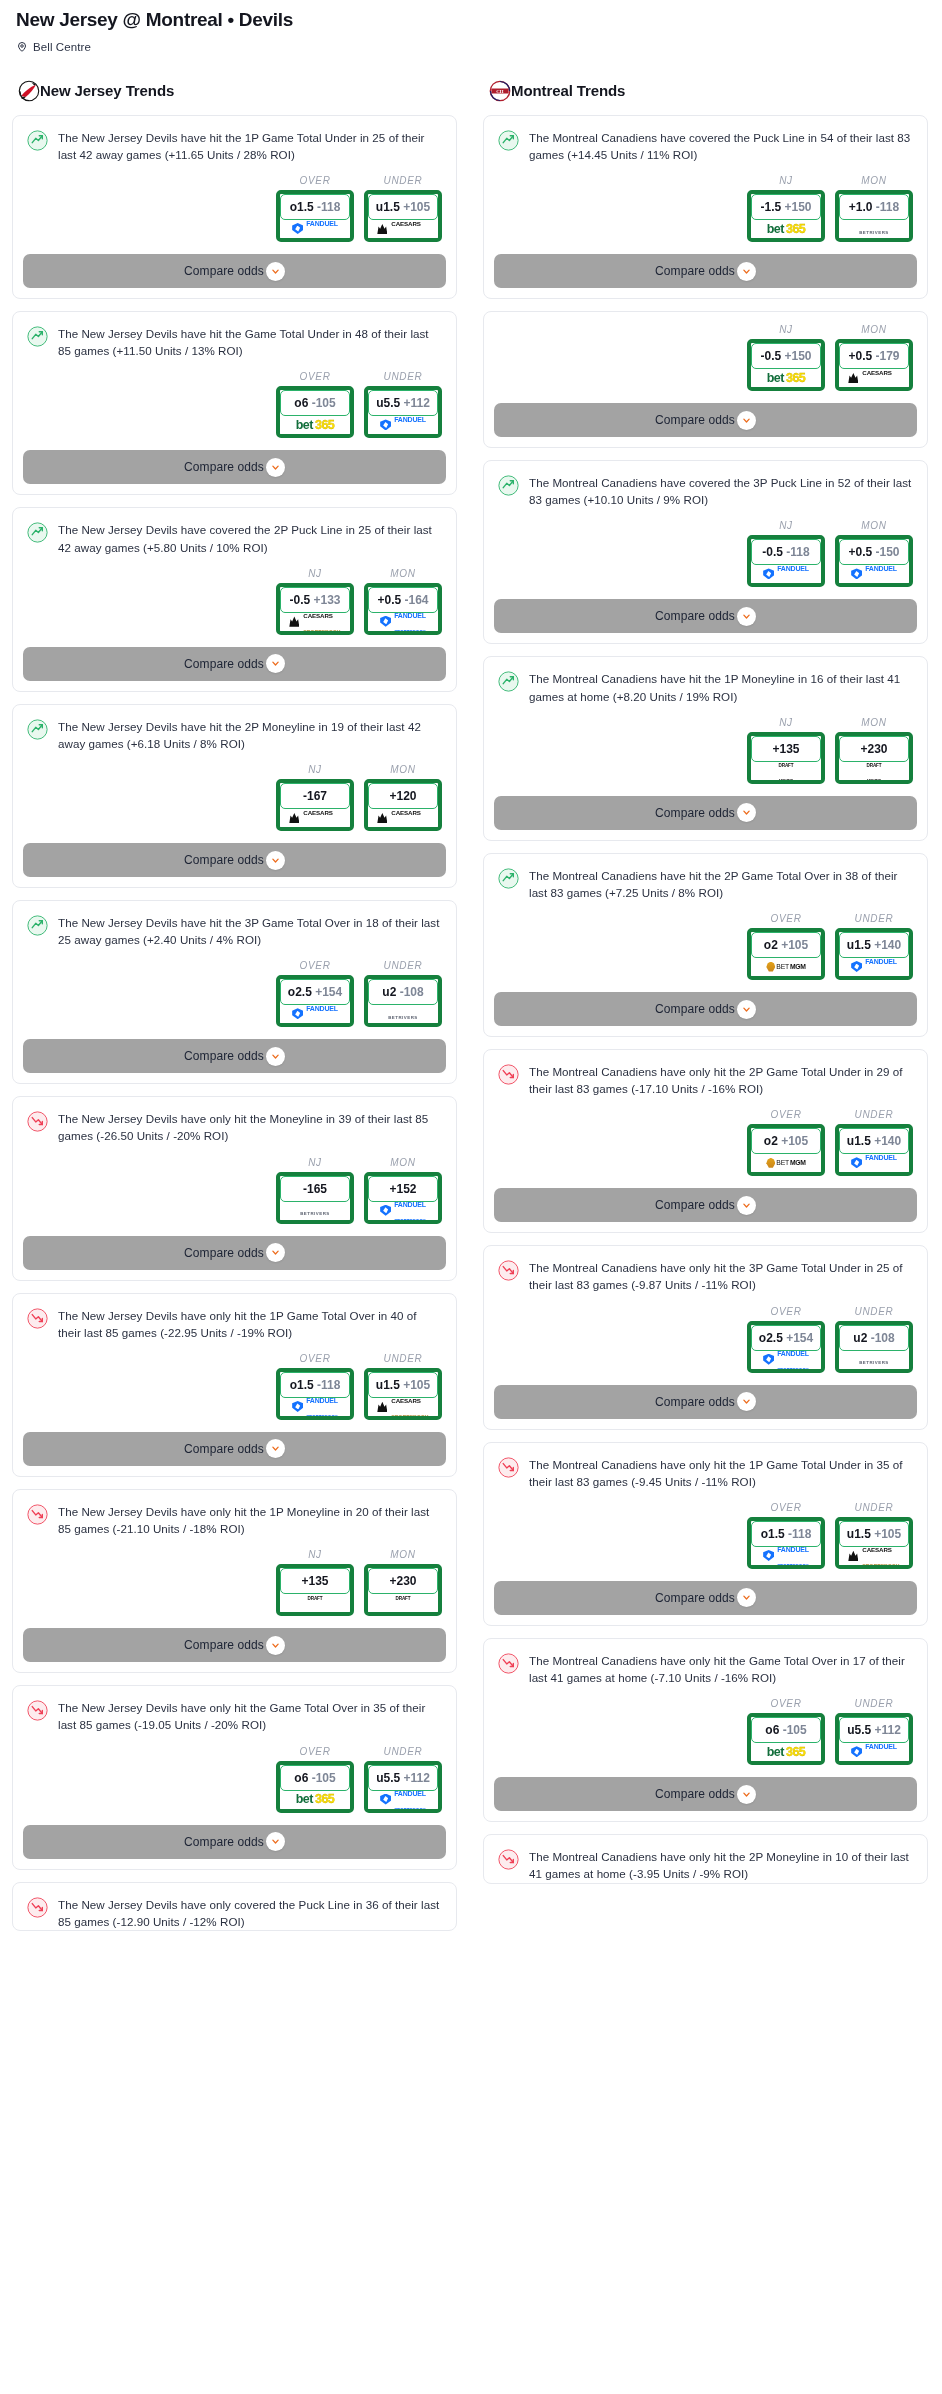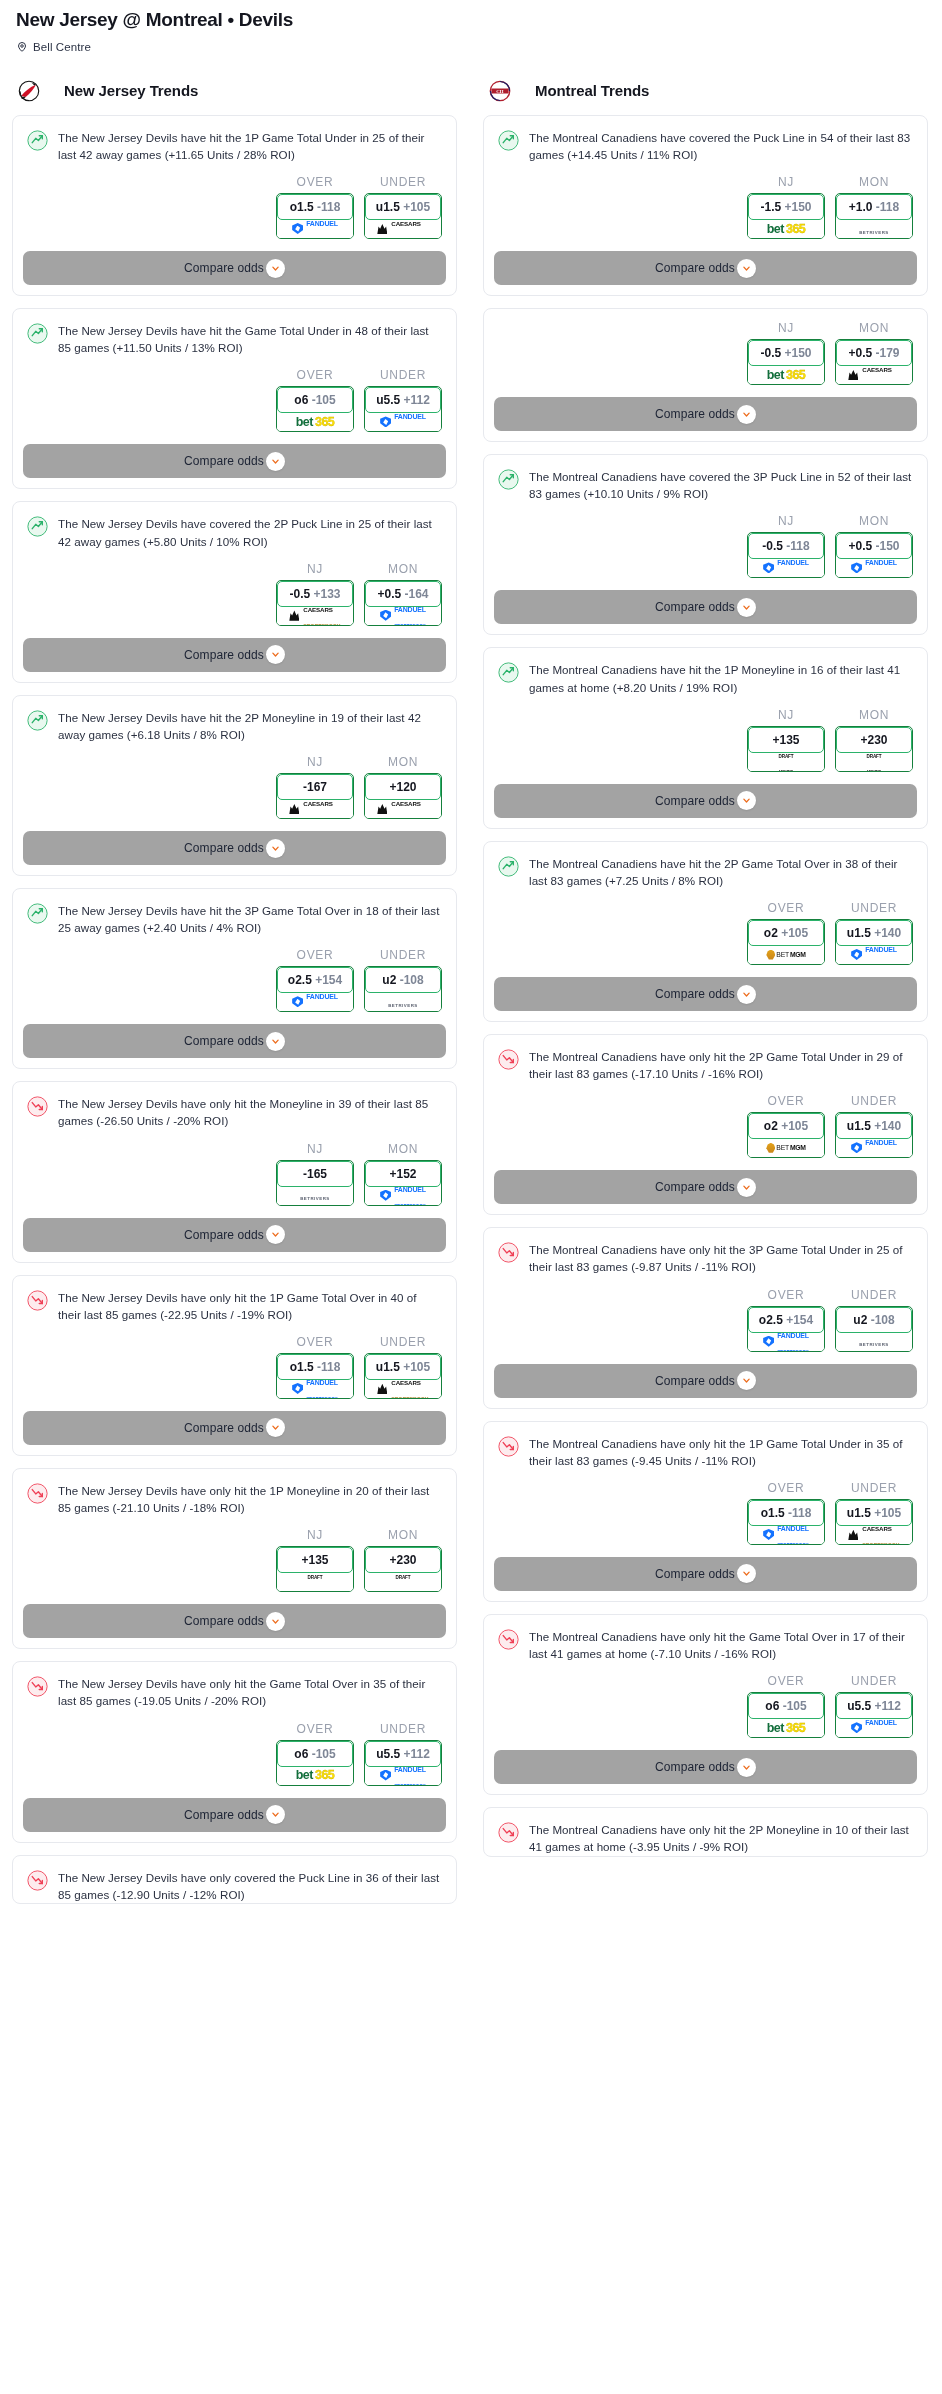--- a/index.html
+++ b/index.html
@@ -38,21 +38,21 @@
     display: flex;
     gap: 26px;
     margin-top: 26px;
     align-items: flex-start;
   }
   .col { width: 445px; flex: 0 0 445px; }
 
   .col-head {
     display: flex;
     align-items: center;
-    gap: 24px;
+    gap: 0;
     padding-left: 6px;
     margin-bottom: 12px;
     height: 24px;
   }
   .col-head-title {
     font-size: 15px;
     font-weight: 700;
     color: #14161f;
     letter-spacing: -0.1px;
   }
@@ -77,28 +77,29 @@
 
   
   .odds-row {
     display: flex;
     justify-content: flex-end;
     gap: 10px;
     padding: 12px 14px 12px 14px;
   }
   .odds-col { width: 78px; text-align: center; }
   .odds-label {
-    font-size: 12px;
+    font-size: 10px;
     letter-spacing: 0.7px;
     color: #9aa0ad;
     margin-bottom: 4px;
     text-transform: uppercase;
+    font-style: italic;
   }
   .odds-chip {
-    border: 1px solid #15803d;
+    border: 4px solid #15803d;
     border-radius: 5px;
     overflow: hidden;
     background: #fff;
   }
   .odds-value {
     border: 1px solid #2bb26a;
     border-radius: 5px;
     background: #fff;
     padding: 5px 2px;
     font-size: 12px;

